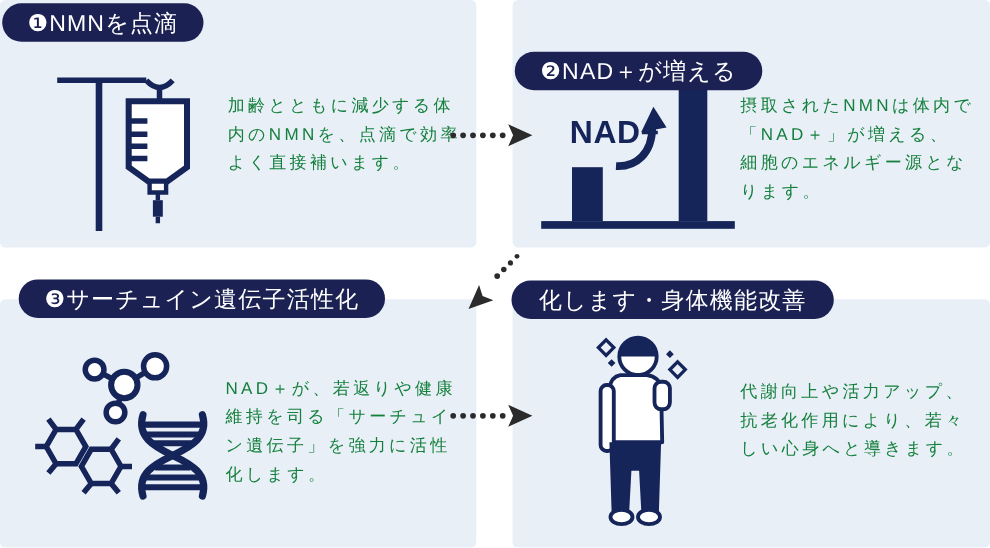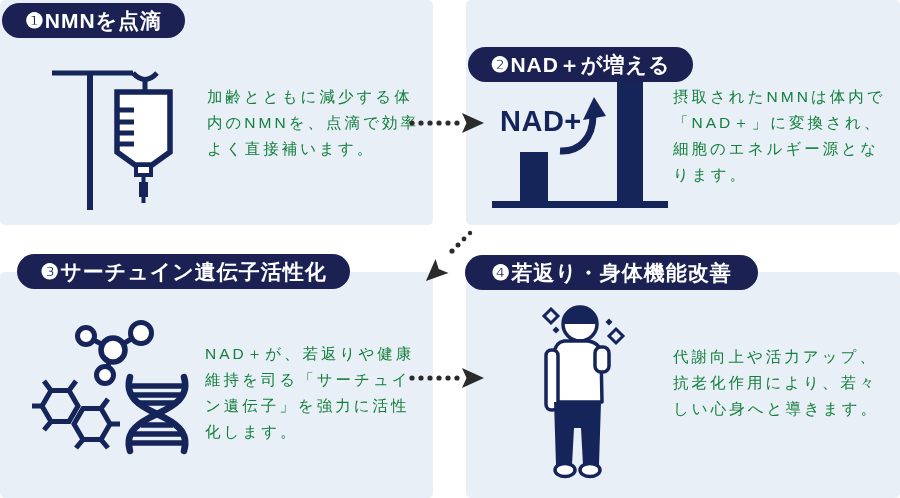--- a/index.html
+++ b/index.html
@@ -9,41 +9,41 @@
   }
   .panel { position:absolute; background:#e8eff7; border-radius:5px; }
   #panel-1 { left:0;   top:18;  width:433px; height:225px; }
   #panel-2 { left:466px; top:18;  width:434px; height:225px; }
   #panel-3 { left:0;   top:272px; width:433px; height:226px; }
   #panel-4 { left:466px; top:272px; width:434px; height:226px; }
 
   .pill {
     position:absolute; height:35px; background:#1b2153; border-radius:18px;
     display:flex; align-items:center; justify-content:center;
-    color:#ffffff; font-weight:bold; font-size:21px; letter-spacing:1px;
+    color:#ffffff; font-weight:normal; font-size:21px; letter-spacing:1px;
     white-space:nowrap; z-index:3;
   }
   #pill-1 { left:2px;   top:3px;   width:183px; }
   #pill-2 { left:468px; top:3px;   width:225px;margin-top:44px; }
   #pill-3 { left:17px;   top:254px; width:333px; }
   #pill-4 { left:465px; top:255px; width:293px; }
 
   .body-text {
     position:absolute; width:max-content; color:#15803d;
     font-size:15.5px; line-height:26px; letter-spacing:3px;
     white-space:pre-line; z-index:2;
   }
   #text-1 { left:207px; top:84px; }
   #text-2 { left:673px; top:84px; }
   #text-3 { left:205px; top:341px; }
   #text-4 { left:673px; top:344px; }
 
   .icon-abs { position:absolute; z-index:2; }
   #nad-label {
-    position:absolute; left:500px; top:107px; z-index:3;
+    position:absolute; left:518px; top:107px; z-index:3;
     color:#152459; font-weight:bold; font-size:29px; letter-spacing:0.5px;
     line-height:1;
   }
   .arrow-abs { position:absolute; z-index:4; }
 </style>
 </head>
 <body>
 
 <div id="stage">
 
@@ -55,28 +55,28 @@
   <div class="pill" id="pill-1">
     <span>❶NMNを点滴</span>
   </div>
   <div class="pill" id="pill-2">
     <span>❷NAD＋が増える</span>
   </div>
   <div class="pill" id="pill-3">
     <span>❸サーチュイン遺伝子活性化</span>
   </div>
   <div class="pill" id="pill-4">
-    <span>❹若返り・身体機能改善</span>
+    <span>化します・身体機能改善</span>
   </div>
 
   <div class="body-text" id="text-1">加齢とともに減少する体
 内のNMNを、点滴で効率
 よく直接補います。</div>
   <div class="body-text" id="text-2">摂取されたNMNは体内で
-「NAD＋」に変換され、
+「NAD＋」が増える、
 細胞のエネルギー源とな
 ります。</div>
   <div class="body-text" id="text-3">NAD＋が、若返りや健康
 維持を司る「サーチュイ
 ン遺伝子」を強力に活性
 化します。</div>
   <div class="body-text" id="text-4">代謝向上や活力アップ、
 抗老化作用により、若々
 しい心身へと導きます。</div>
 

